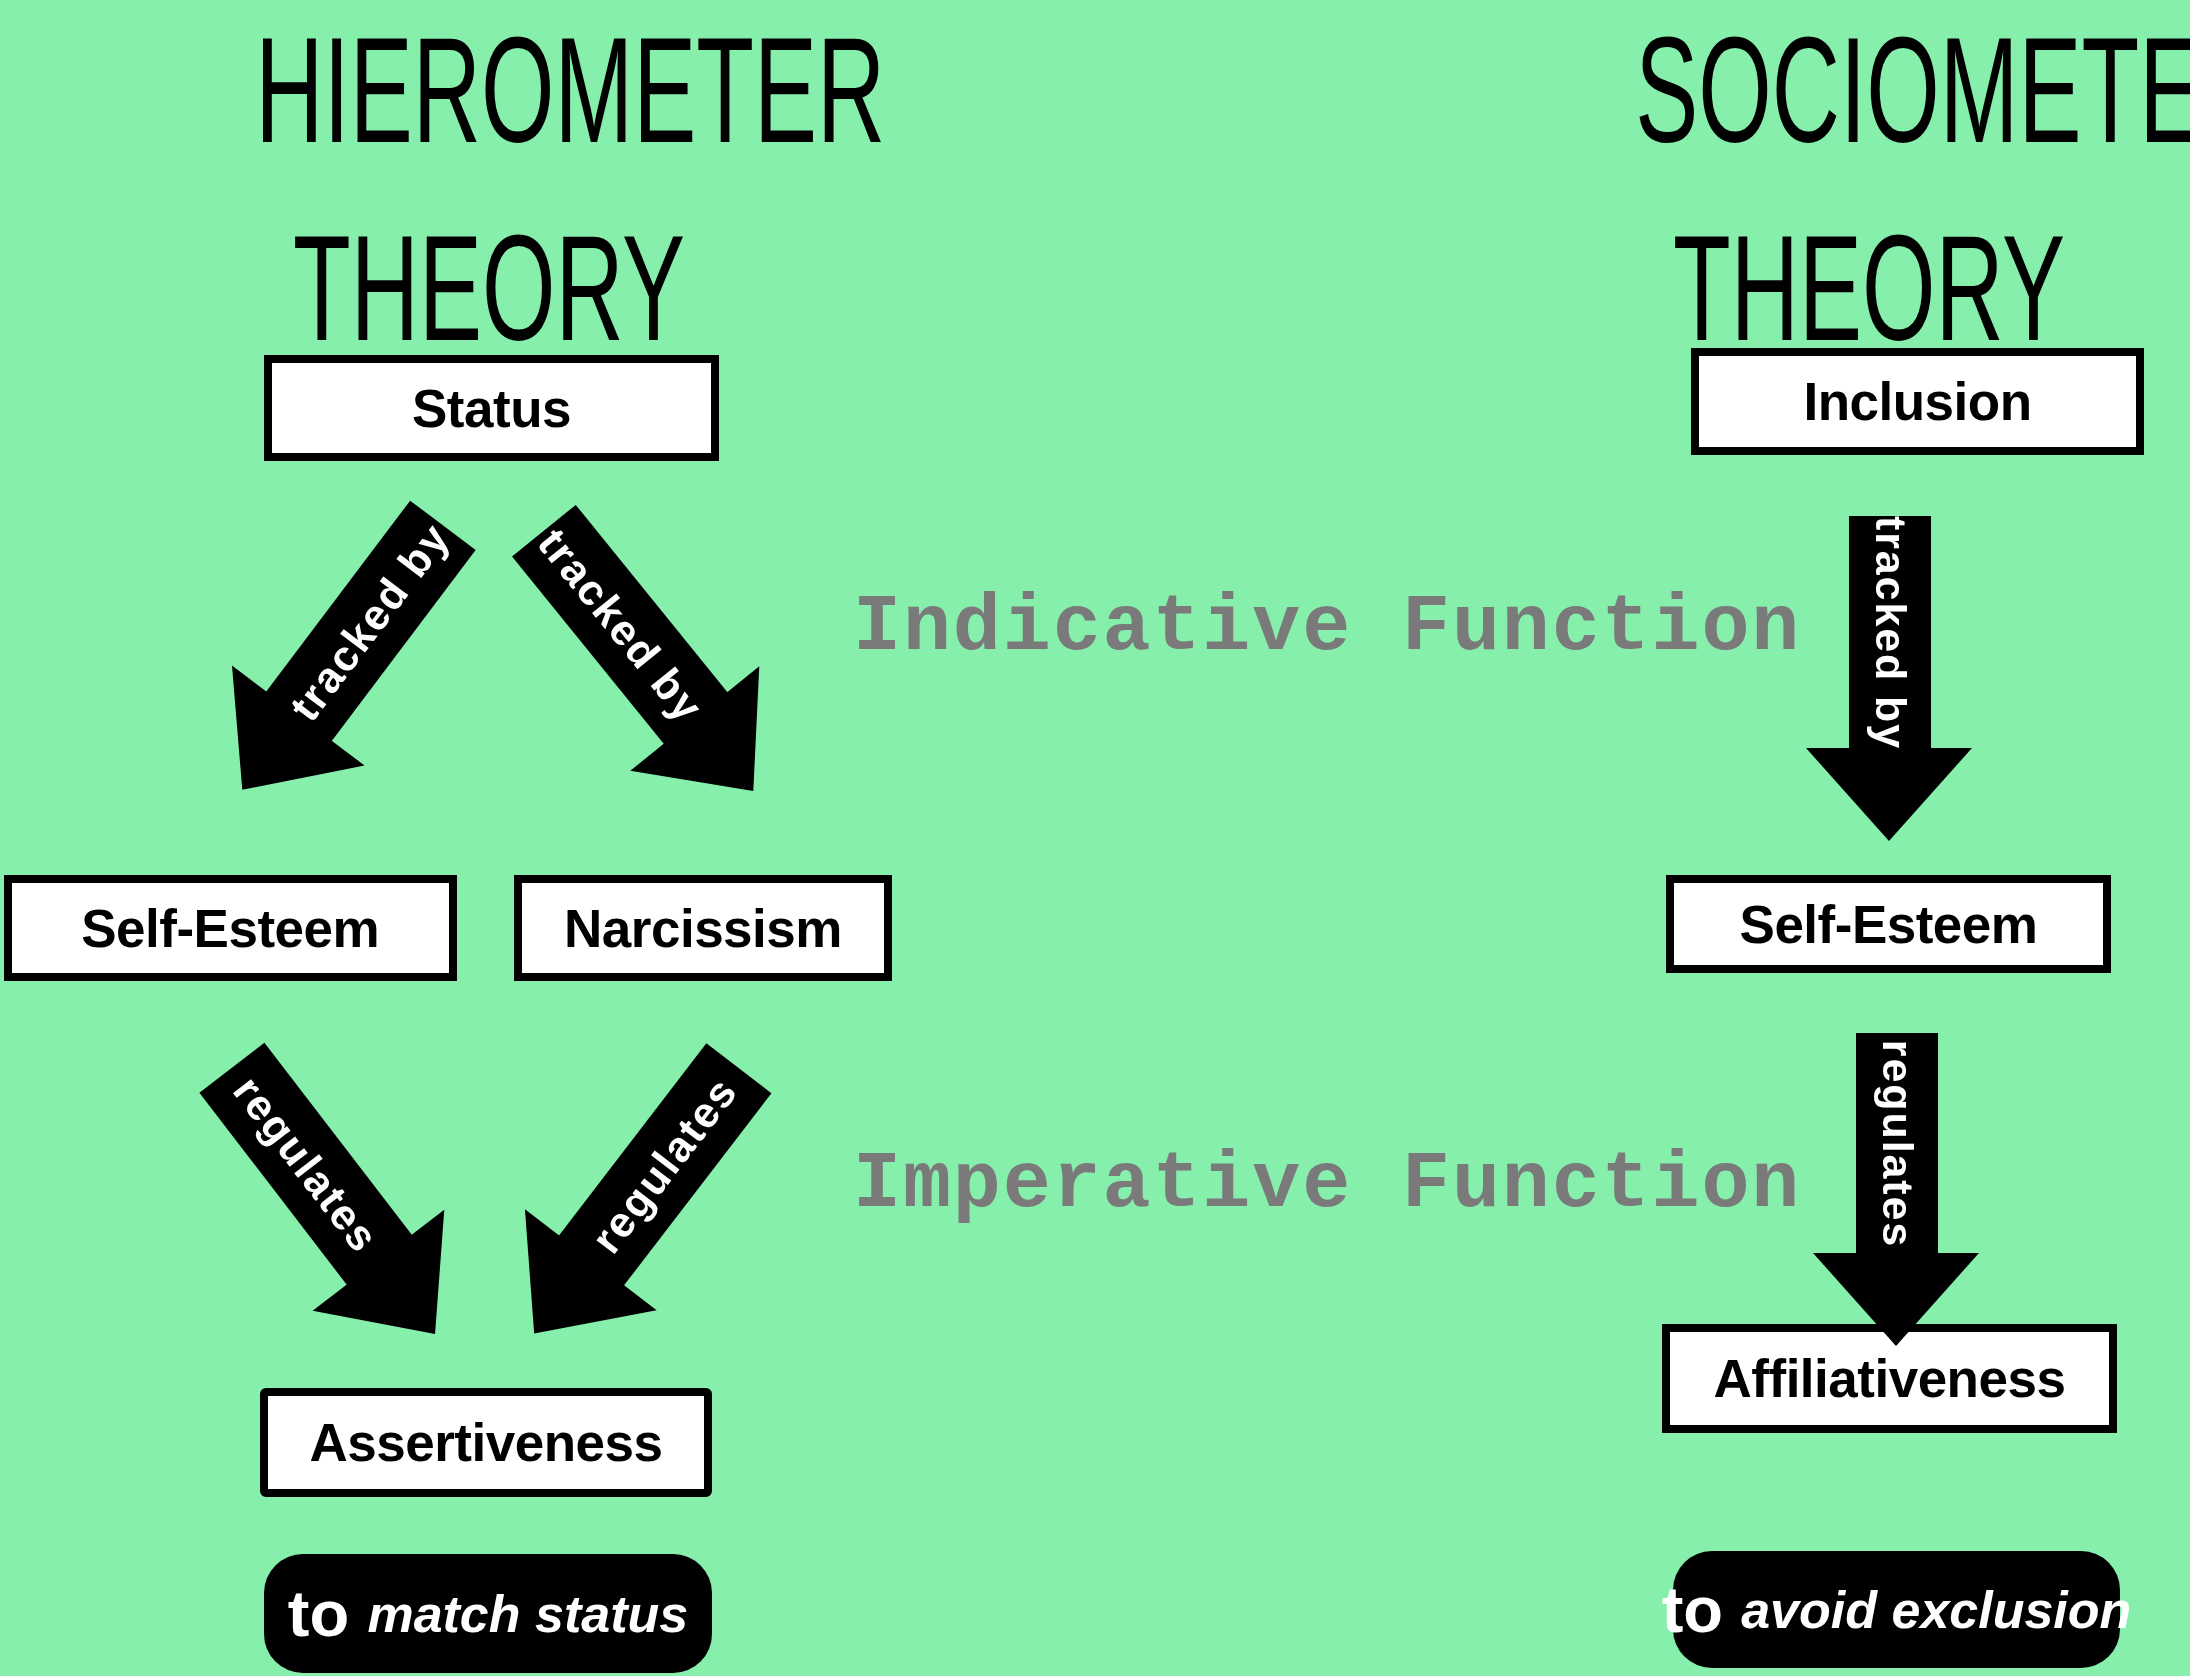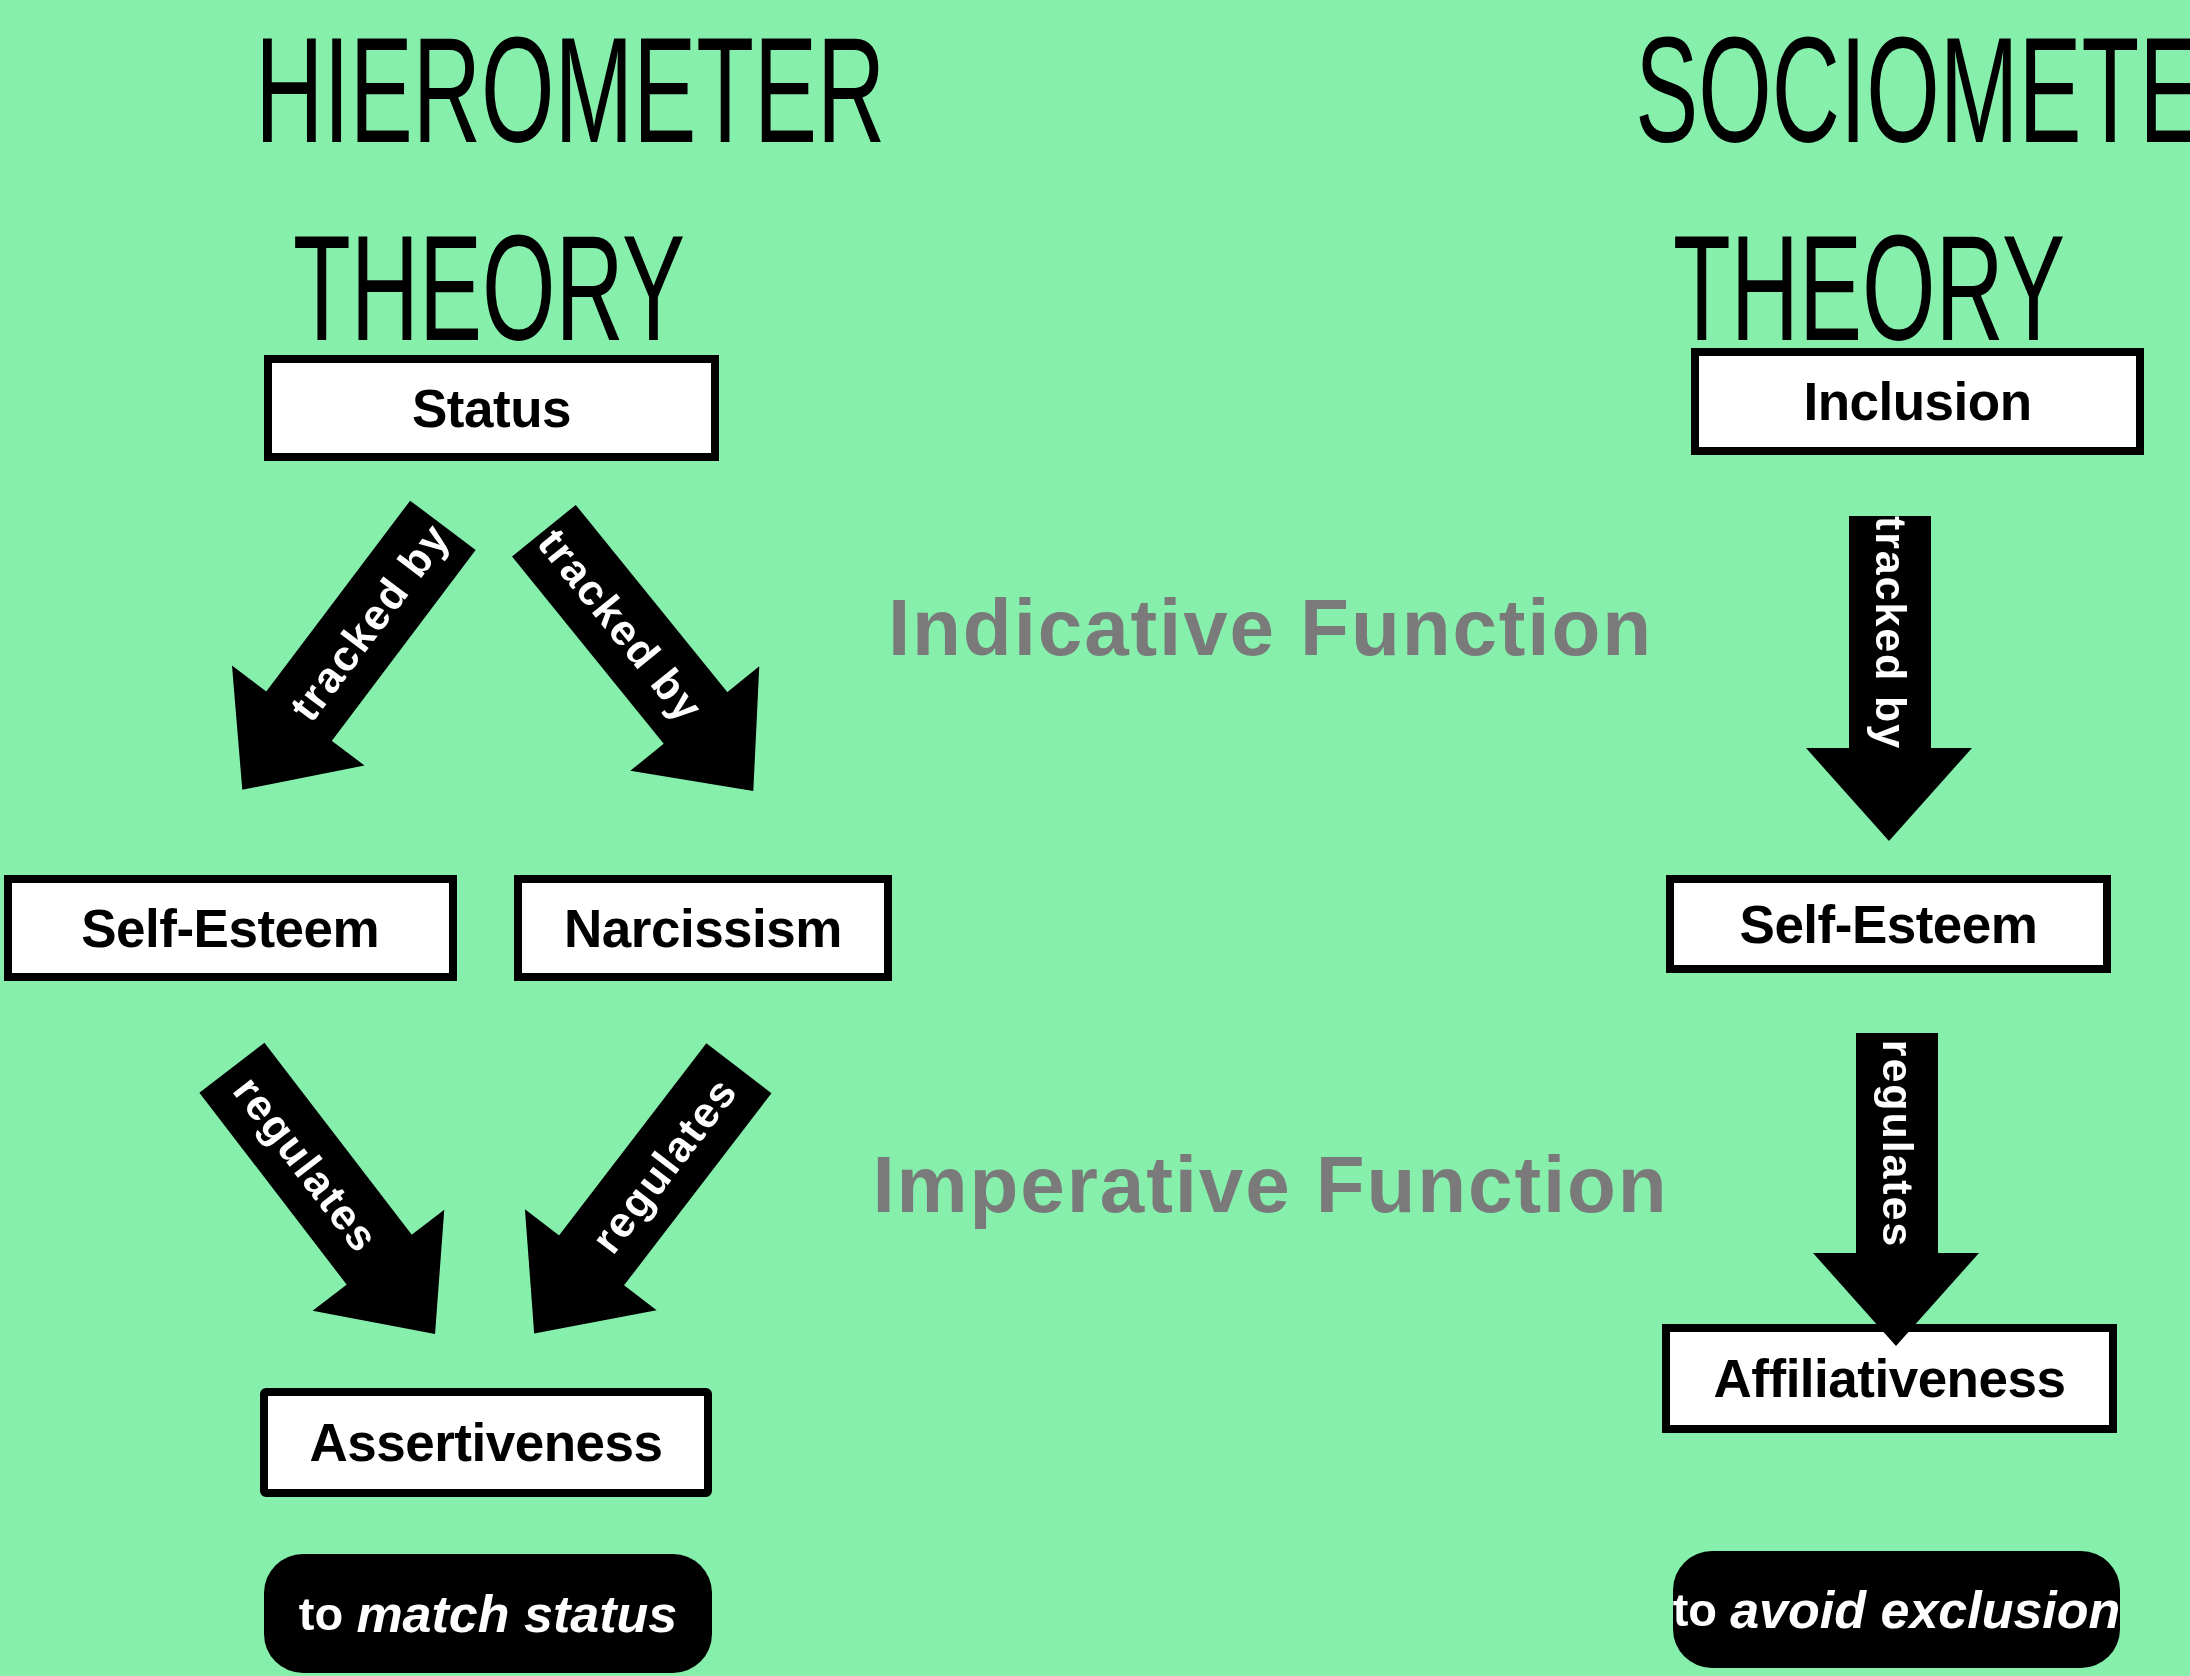--- a/index.html
+++ b/index.html
@@ -19,26 +19,26 @@
     display:flex;align-items:center;justify-content:center;
   }
   .node span{
     color:#000;font-weight:700;font-size:53px;letter-spacing:-0.5px;white-space:nowrap;
   }
   
   .outcome{
     position:absolute;box-sizing:border-box;background:#000;border-radius:39px;
     display:flex;align-items:center;justify-content:center;white-space:nowrap;
   }
-  .outcome .pfx{color:#fff;font-weight:700;font-size:47px;margin-right:0.28em;}
+  .outcome .pfx{color:#fff;font-weight:700;font-size:65px;margin-right:0.28em;}
   .outcome .emp{color:#fff;font-weight:700;font-style:italic;font-size:52px;}
   
   .fn-label{
-    position:absolute;width:835px;text-align:center;color:#7a7a7a;
-    font-size:80px;line-height:88px;font-weight:700;letter-spacing:1.9px;white-space:nowrap;
+    position:absolute;width:835px;text-align:right;color:#7a7a7a;
+    font-size:80px;line-height:88px;font-weight:700;letter-spacing:1.9px;white-space:nowrap;font-family:Liberation Mono, monospace;
   }
   
   .arrow{position:absolute;width:167px;transform-origin:50% 0;}
   .arrow .shaft{
     position:absolute;left:43px;top:0;bottom:91px;width:82px;background:#000;
   }
   .arrow .head{
     position:absolute;bottom:0;left:0;width:0;height:0;
     border-left:83px solid transparent;border-right:83px solid transparent;
     border-top:93px solid #000;

